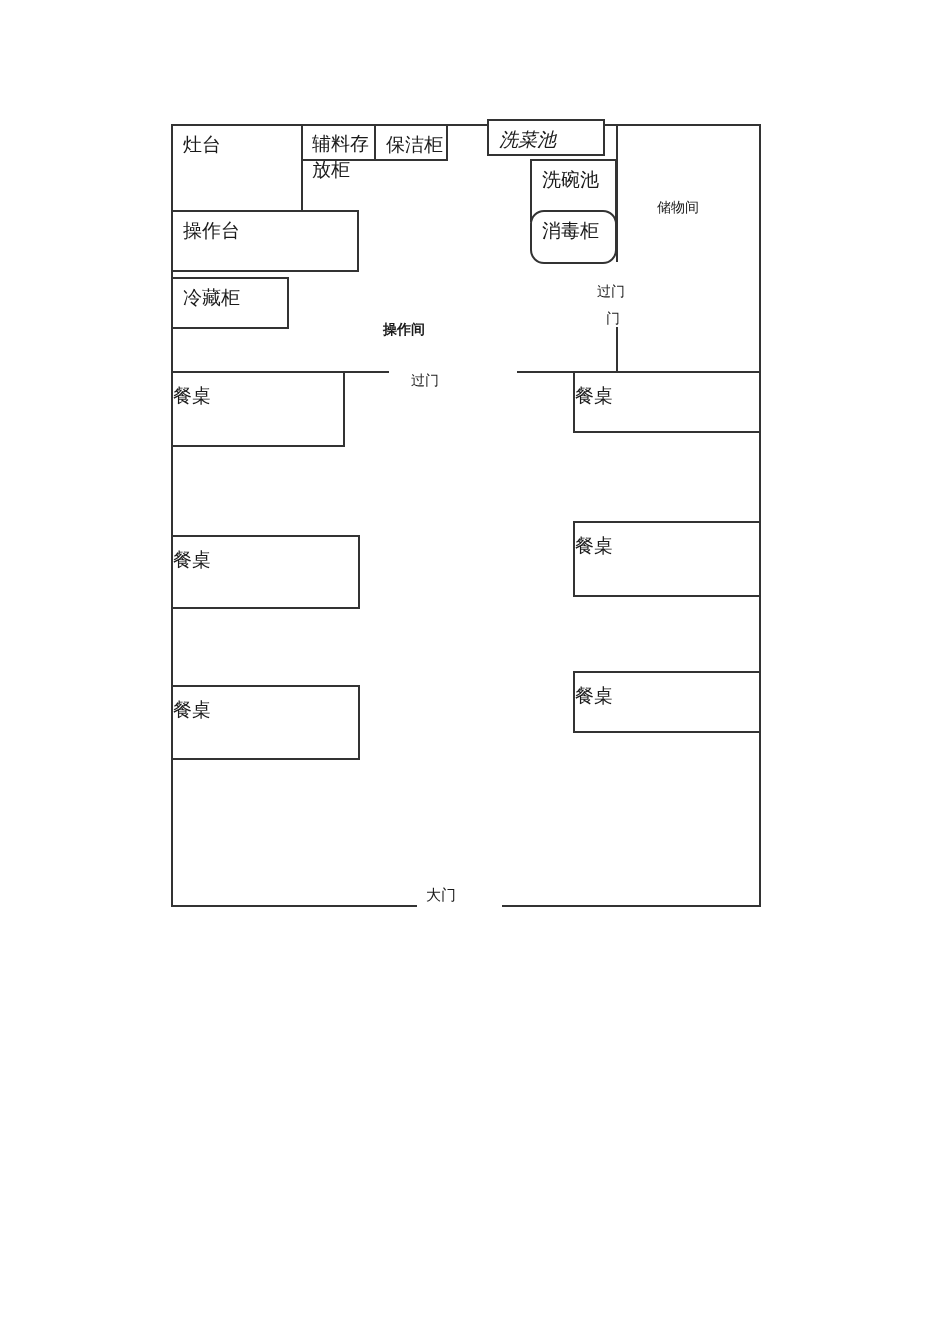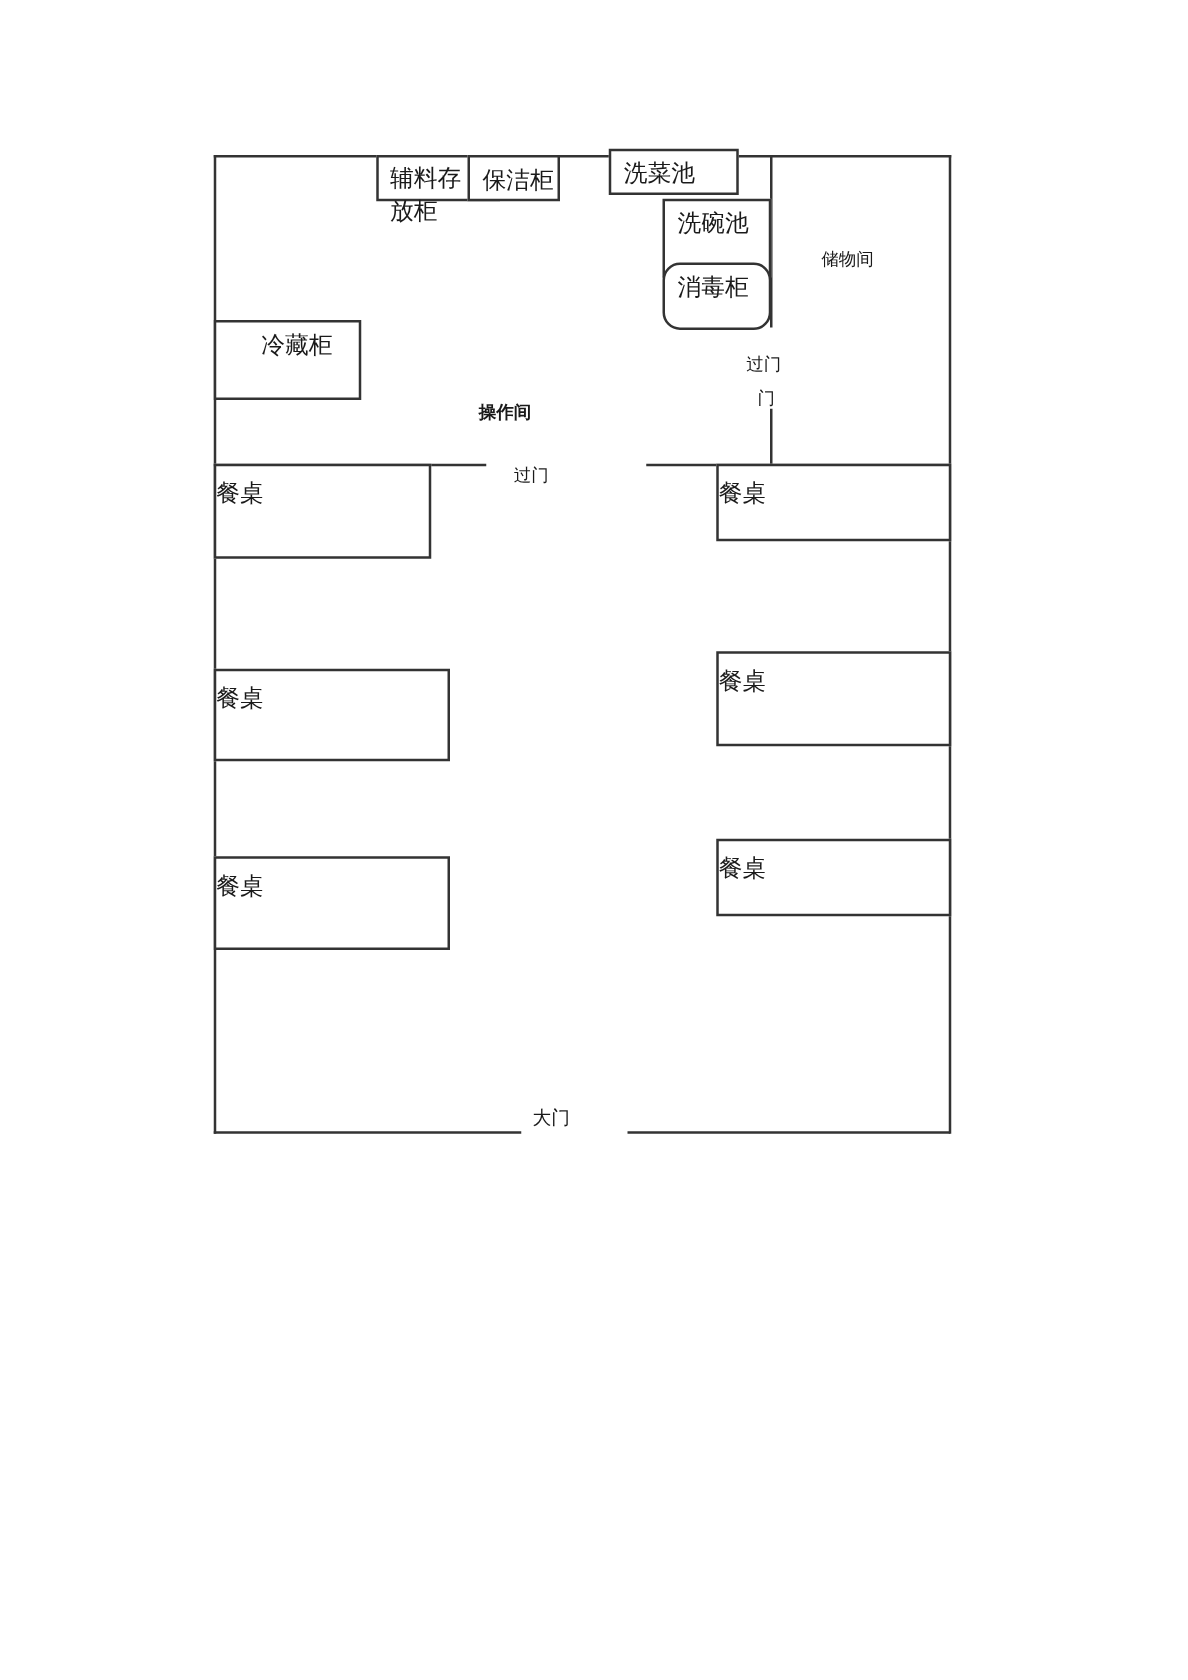--- a/index.html
+++ b/index.html
@@ -49,25 +49,25 @@
   .wall-bottom-r       { left: 502px; top: 905px; width: 258px; height: 2px; }
   .part-h-left         { left: 171px; top: 371px; width: 218px; height: 2px; }
   .part-h-right        { left: 517px; top: 371px; width: 243px; height: 2px; }
   .part-v-upper        { left: 616px; top: 124px; width: 2px;  height: 138px; }
   .part-v-lower        { left: 616px; top: 327px; width: 2px;  height: 46px; }
 
   
   .stove        { left: 171px; top: 124px; width: 132px; height: 88px; }
   .ingredient   { left: 301px; top: 124px; width: 99px;  height: 37px; overflow: visible; font-family: Liberation Serif, serif; }
   .cleaning     { left: 374px; top: 124px; width: 74px;  height: 37px; }
-  .veg-sink     { left: 487px; top: 119px; width: 104px; height: 37px; }
+  .veg-sink     { left: 487px; top: 119px; width: 118px; height: 37px; font-style: italic; }
   .dish-sink    { left: 530px; top: 159px; width: 87px;  height: 63px; }
   .disinfect    { left: 530px; top: 210px; width: 87px;  height: 54px; border-radius: 14px; }
   .worktable    { left: 171px; top: 210px; width: 188px; height: 62px; }
-  .fridge       { left: 171px; top: 256px; width: 118px; height: 64px; padding-left: 26px; }
+  .fridge       { left: 171px; top: 277px; width: 118px; height: 52px; }
 
   
   .table-l1 { left: 171px; top: 371px; width: 174px; height: 76px; }
   .table-l2 { left: 171px; top: 535px; width: 189px; height: 74px; }
   .table-l3 { left: 171px; top: 685px; width: 189px; height: 75px; }
   .table-r1 { left: 573px; top: 371px; width: 188px; height: 62px; }
   .table-r2 { left: 573px; top: 521px; width: 188px; height: 76px; }
   .table-r3 { left: 573px; top: 671px; width: 188px; height: 62px; }
 
   
@@ -87,20 +87,23 @@
   <div class="wall wall-left"></div>
   <div class="wall wall-right"></div>
   <div class="wall wall-bottom-l"></div>
   <div class="wall wall-bottom-r"></div>
 
   <div class="wall part-h-left"></div>
   <div class="wall part-h-right"></div>
   <div class="wall part-v-upper"></div>
   <div class="wall part-v-lower"></div>
 
+  <div class="box stove">
+    <div class="lbl equip-lbl">灶台</div>
+  </div>
 
   <div class="box ingredient">
     <div class="lbl wrap-lbl">辅料存放柜</div>
   </div>
 
   <div class="box cleaning">
     <div class="lbl equip-lbl">保洁柜</div>
   </div>
 
   <div class="box veg-sink">
@@ -108,20 +111,23 @@
   </div>
 
   <div class="box dish-sink">
     <div class="lbl equip-lbl">洗碗池</div>
   </div>
 
   <div class="box disinfect">
     <div class="lbl equip-lbl">消毒柜</div>
   </div>
 
+  <div class="box worktable">
+    <div class="lbl equip-lbl">操作台</div>
+  </div>
 
   <div class="box fridge">
     <div class="lbl equip-lbl">冷藏柜</div>
   </div>
 
   <div class="box table-l1">
     <div class="lbl table-lbl">餐桌</div>
   </div>
   <div class="box table-r1">
     <div class="lbl table-lbl">餐桌</div>

